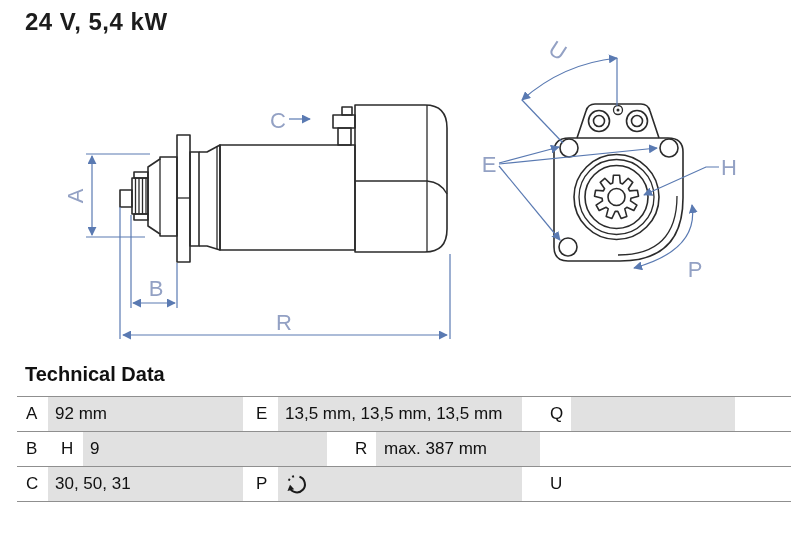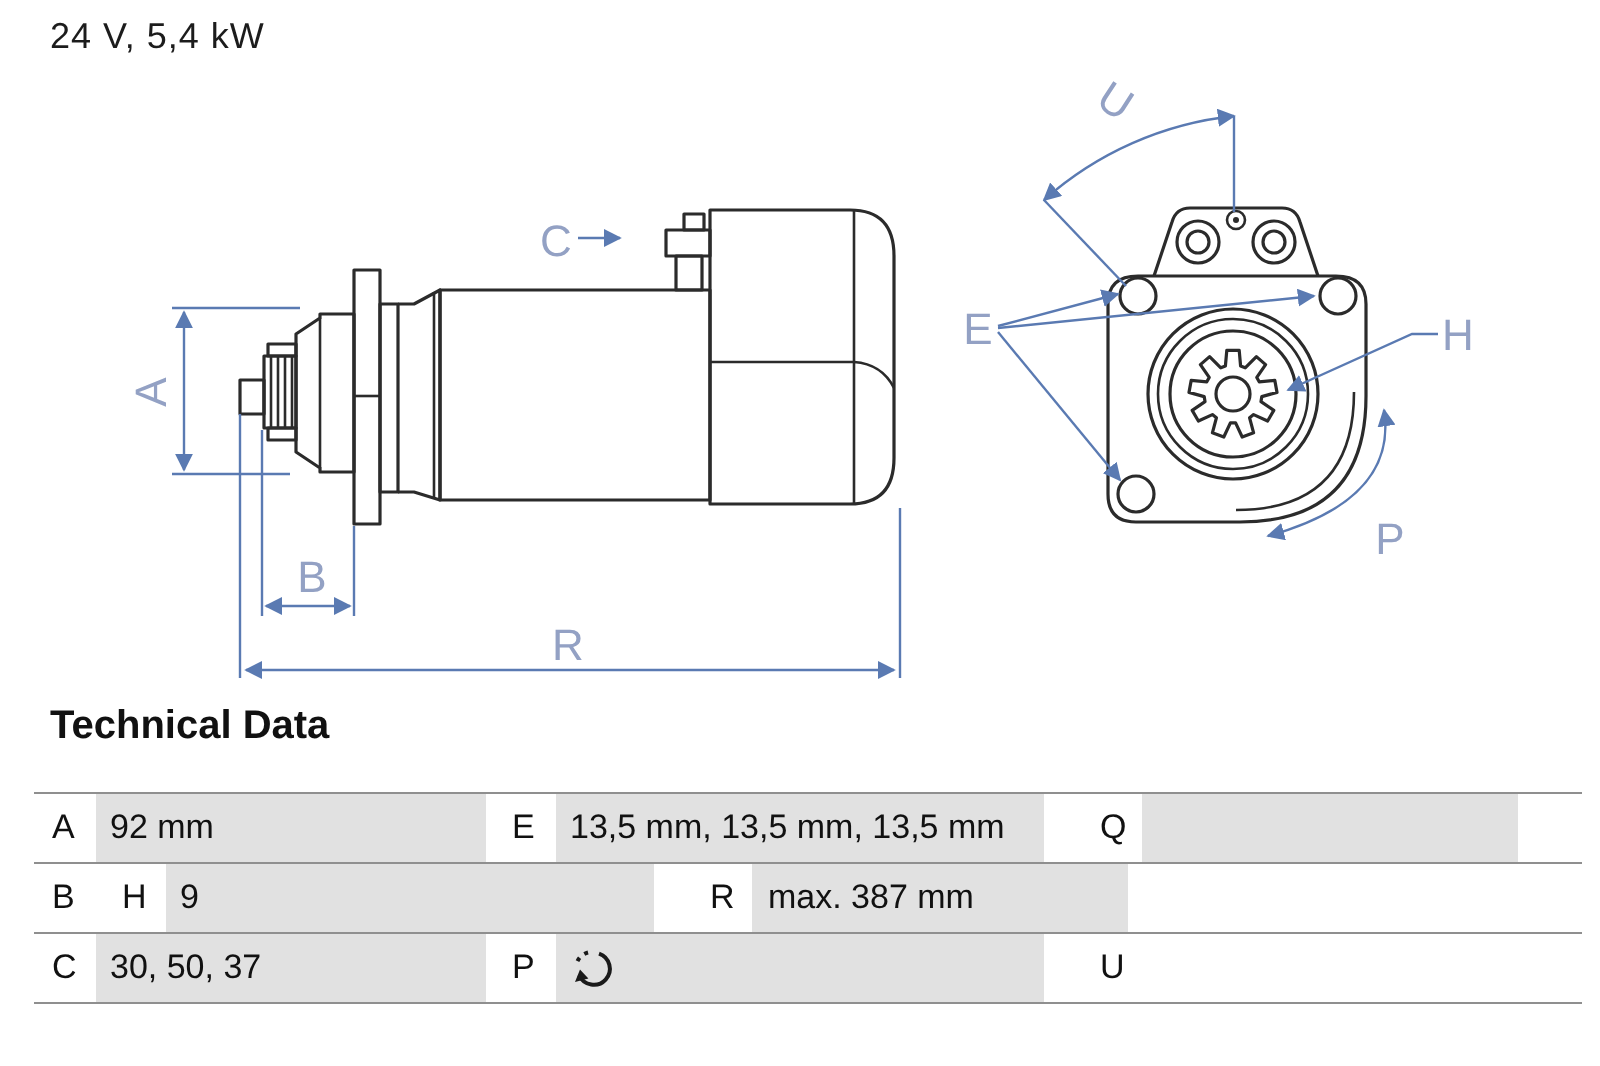--- a/index.html
+++ b/index.html
@@ -1,34 +1,34 @@
 <!DOCTYPE html>
 <html><head>
 <meta charset="utf-8">
 <style>
   html,body{margin:0;padding:0;background:#fff;}
   .canvas{position:relative;width:800px;height:533px;background:#ffffff;overflow:hidden;
           font-family:"Liberation Sans", sans-serif;color:#1c1c1c;}
-  .page-title{position:absolute;left:25px;top:8px;font-size:18px;font-weight:400;
+  .page-title{position:absolute;left:25px;top:8px;font-size:24px;font-weight:700;
               letter-spacing:.5px;color:#1c1c1c;}
   #diagram{position:absolute;left:0;top:0;}
 
-  .tech-heading{position:absolute;left:25px;top:352px;font-size:20px;font-weight:700;color:#111;}
+  .tech-heading{position:absolute;left:25px;top:363px;font-size:20px;font-weight:700;color:#111;}
   .tech-table{position:absolute;left:17px;top:396px;width:774px;font-size:17px;color:#111;}
   .t-row{display:flex;height:34px;border-top:1px solid #8f8f8f;align-items:stretch;}
   .t-row:last-child{border-bottom:1px solid #8f8f8f;}
   .cell{display:flex;align-items:center;white-space:nowrap;overflow:hidden;}
   .key{background:#ffffff;}
   .val{background:#e1e1e1;}
   .c0{width:31px;padding-left:9px;box-sizing:border-box;}
   .c1{width:195px;padding-left:7px;box-sizing:border-box;}
   .c2{width:35px;padding-left:13px;box-sizing:border-box;}
   .c3{width:244px;padding-left:7px;box-sizing:border-box;}
   .c4{width:49px;padding-left:28px;box-sizing:border-box;}
-  .c5{width:188px;padding-left:8px;box-sizing:border-box;}
+  .c5{width:164px;padding-left:8px;box-sizing:border-box;}
   .rot-icon{display:inline-block;}
 
   
   .ol{fill:none;stroke:#2b2b2b;stroke-width:1.6;stroke-linejoin:round;}
   .ol-thin{fill:none;stroke:#2b2b2b;stroke-width:1.3;}
   .dim{fill:none;stroke:#5a7ab2;stroke-width:1.2;}
   .dim-label{fill:#93a1c4;font-family:"Liberation Sans",sans-serif;font-size:22px;}
 </style>
 </head>
 <body>
@@ -161,21 +161,21 @@
     </div>
     <div class="t-row">
       <div class="cell key c0">B</div>
       <div class="cell key c2">H</div>
       <div class="cell val c3">9</div>
       <div class="cell key c4">R</div>
       <div class="cell val c5">max. 387 mm</div>
     </div>
     <div class="t-row">
       <div class="cell key c0">C</div>
-      <div class="cell val c1">30, 50, 37</div>
+      <div class="cell val c1">30, 50, 31</div>
       <div class="cell key c2">P</div>
       <div class="cell val c3">
         <svg class="rot-icon" width="22" height="22" viewBox="0 0 22 22">
           <path d="M14.5,3.8 A8,8 0 1 1 4.6,14.6" fill="none" stroke="#1a1a1a" stroke-width="2"></path>
           <path d="M3.75,7.6 A8,8 0 0 1 9.6,3.1" fill="none" stroke="#1a1a1a" stroke-width="2" stroke-dasharray="2,3"></path>
           <polygon points="2.5,18 9.2,16.2 5,11.8" fill="#1a1a1a"></polygon>
         </svg>
         <span></span>
       </div>
       <div class="cell key c4">U</div>

